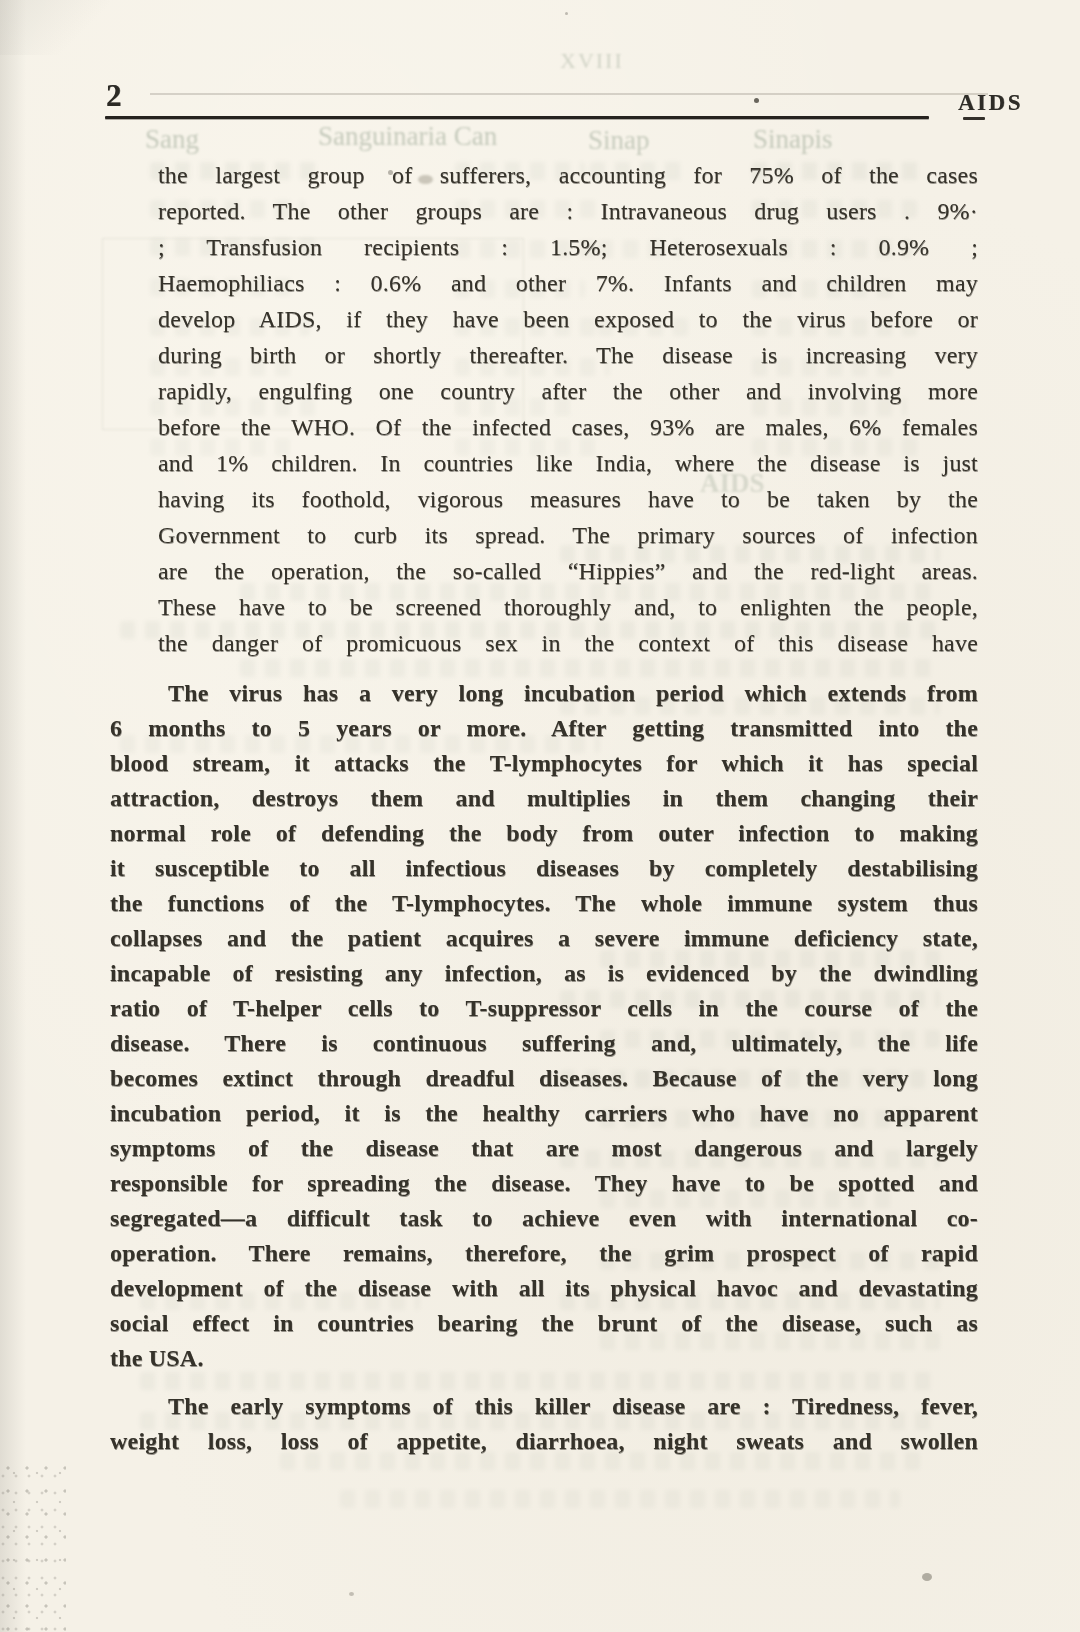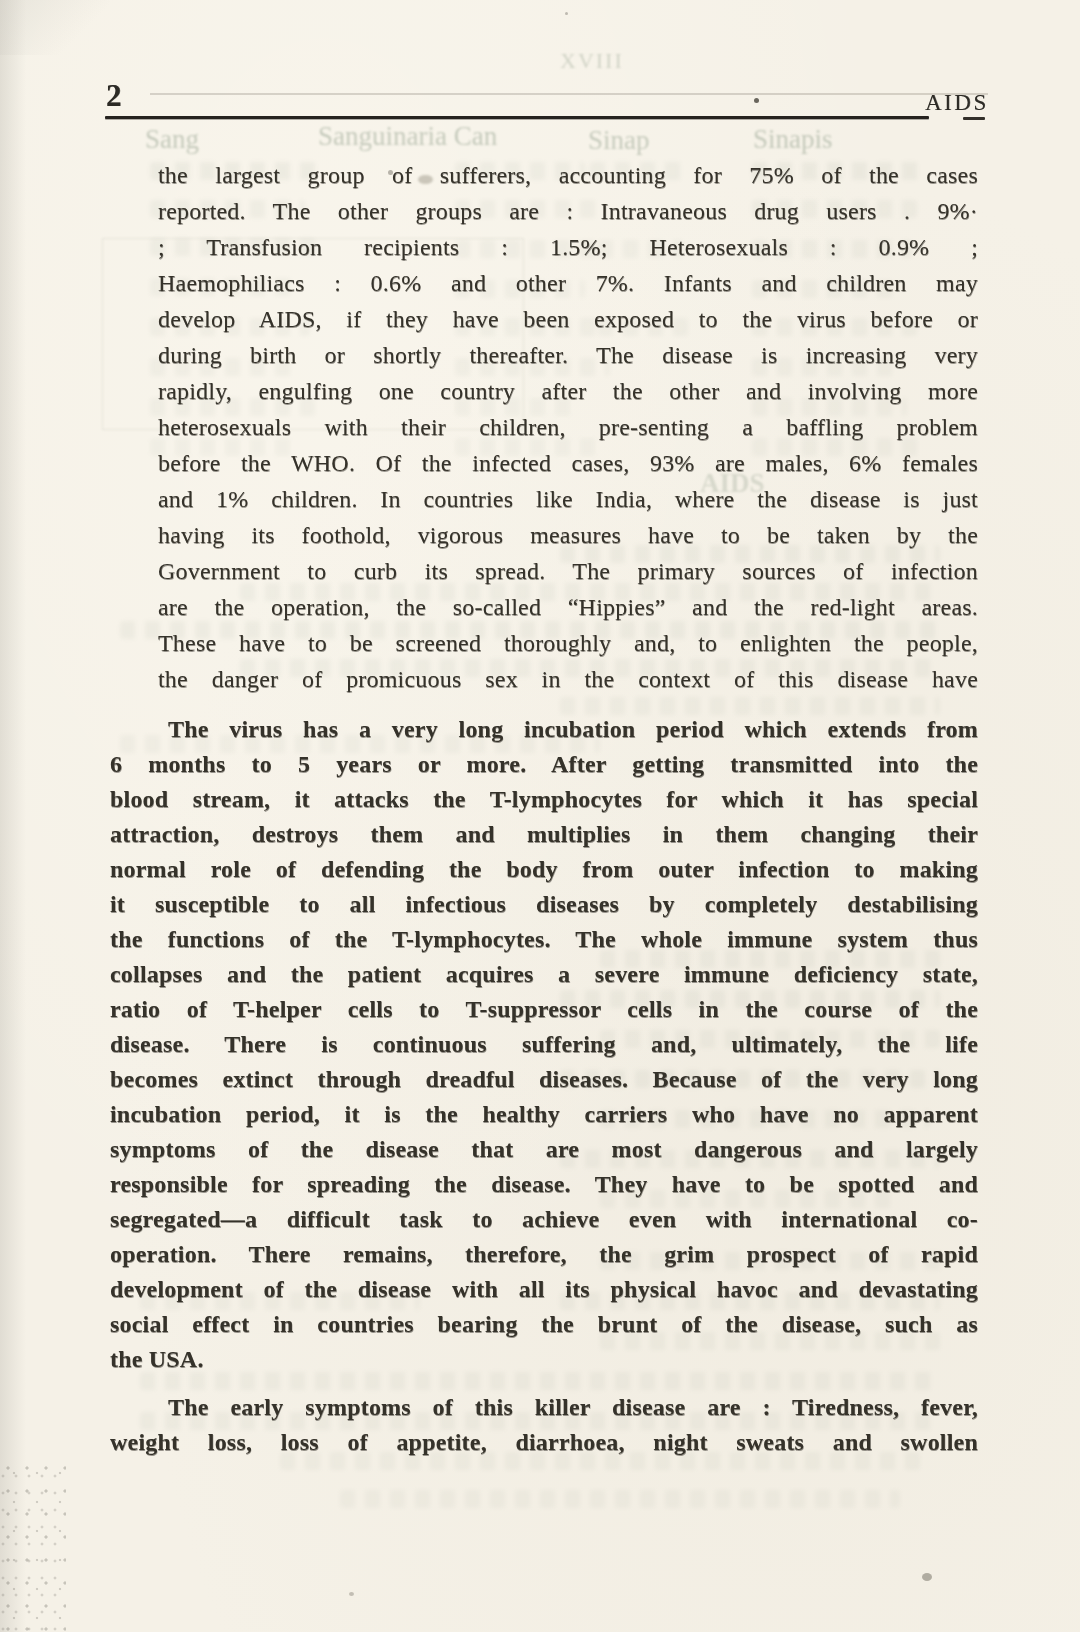--- a/index.html
+++ b/index.html
@@ -46,22 +46,22 @@
     border:1px solid rgba(150,158,142,.18);filter:blur(1px);
   }
 
   
   .page-number{
     position:absolute;left:106px;top:78px;
     font-size:31px;font-weight:bold;letter-spacing:1px;color:#2c2a25;
     text-shadow:.4px .4px .5px rgba(44,42,37,.55);
   }
   .running-title{
-    position:absolute;left:925px;top:90px;
-    font-size:23px;font-weight:normal;letter-spacing:2.5px;color:#2e2c27;
+    position:absolute;left:958px;top:90px;
+    font-size:23px;font-weight:bold;letter-spacing:2.5px;color:#2e2c27;
     text-shadow:.4px .4px .5px rgba(46,44,39,.5);
   }
   .faint-line{
     position:absolute;left:150px;top:93px;width:838px;height:2px;
     background:rgba(125,120,108,.28);filter:blur(.4px);
   }
   .main-rule{
     position:absolute;left:105px;top:116px;width:824px;height:3px;
     background:#26231f;box-shadow:0 1px 0 rgba(38,35,31,.35);
     border-radius:1px;
@@ -173,38 +173,38 @@
 
   <div id="body-text">
       <div class="para p1">
         <div class="line">the largest group of sufferers, accounting for 75% of the cases</div>
         <div class="line">reported. The other groups are : Intravaneous drug users . 9%·</div>
         <div class="line">; Transfusion recipients : 1.5%; Heterosexuals : 0.9% ;</div>
         <div class="line">Haemophiliacs : 0.6% and other 7%. Infants and children may</div>
         <div class="line">develop AIDS, if they have been exposed to the virus before or</div>
         <div class="line">during birth or shortly thereafter. The disease is increasing very</div>
         <div class="line">rapidly, engulfing one country after the other and involving more</div>
-        <div class="line">heterosexuals with their children, pre-senting a baffling problem</div>
         <div class="line">before the WHO. Of the infected cases, 93% are males, 6% females</div>
         <div class="line">and 1% children. In countries like India, where the disease is just</div>
         <div class="line">having its foothold, vigorous measures have to be taken by the</div>
         <div class="line">Government to curb its spread. The primary sources of infection</div>
         <div class="line">are the operation, the so-called “Hippies” and the red-light areas.</div>
         <div class="line">These have to be screened thoroughly and, to enlighten the people,</div>
         <div class="line">the danger of promicuous sex in the context of this disease have</div>
       </div>
       <div class="para p2">
         <div class="line indent">The virus has a very long incubation period which extends from</div>
         <div class="line">6 months to 5 years or more. After getting transmitted into the</div>
         <div class="line">blood stream, it attacks the T-lymphocytes for which it has special</div>
         <div class="line">attraction, destroys them and multiplies in them changing their</div>
         <div class="line">normal role of defending the body from outer infection to making</div>
         <div class="line">it susceptible to all infectious diseases by completely destabilising</div>
         <div class="line">the functions of the T-lymphocytes. The whole immune system thus</div>
         <div class="line">collapses and the patient acquires a severe immune deficiency state,</div>
+        <div class="line">incapable of resisting any infection, as is evidenced by the dwindling</div>
         <div class="line">ratio of T-helper cells to T-suppressor cells in the course of the</div>
         <div class="line">disease. There is continuous suffering and, ultimately, the life</div>
         <div class="line">becomes extinct through dreadful diseases. Because of the very long</div>
         <div class="line">incubation period, it is the healthy carriers who have no apparent</div>
         <div class="line">symptoms of the disease that are most dangerous and largely</div>
         <div class="line">responsible for spreading the disease. They have to be spotted and</div>
         <div class="line">segregated—a difficult task to achieve even with international co-</div>
         <div class="line">operation. There remains, therefore, the grim prospect of rapid</div>
         <div class="line">development of the disease with all its physical havoc and devastating</div>
         <div class="line">social effect in countries bearing the brunt of the disease, such as</div>

